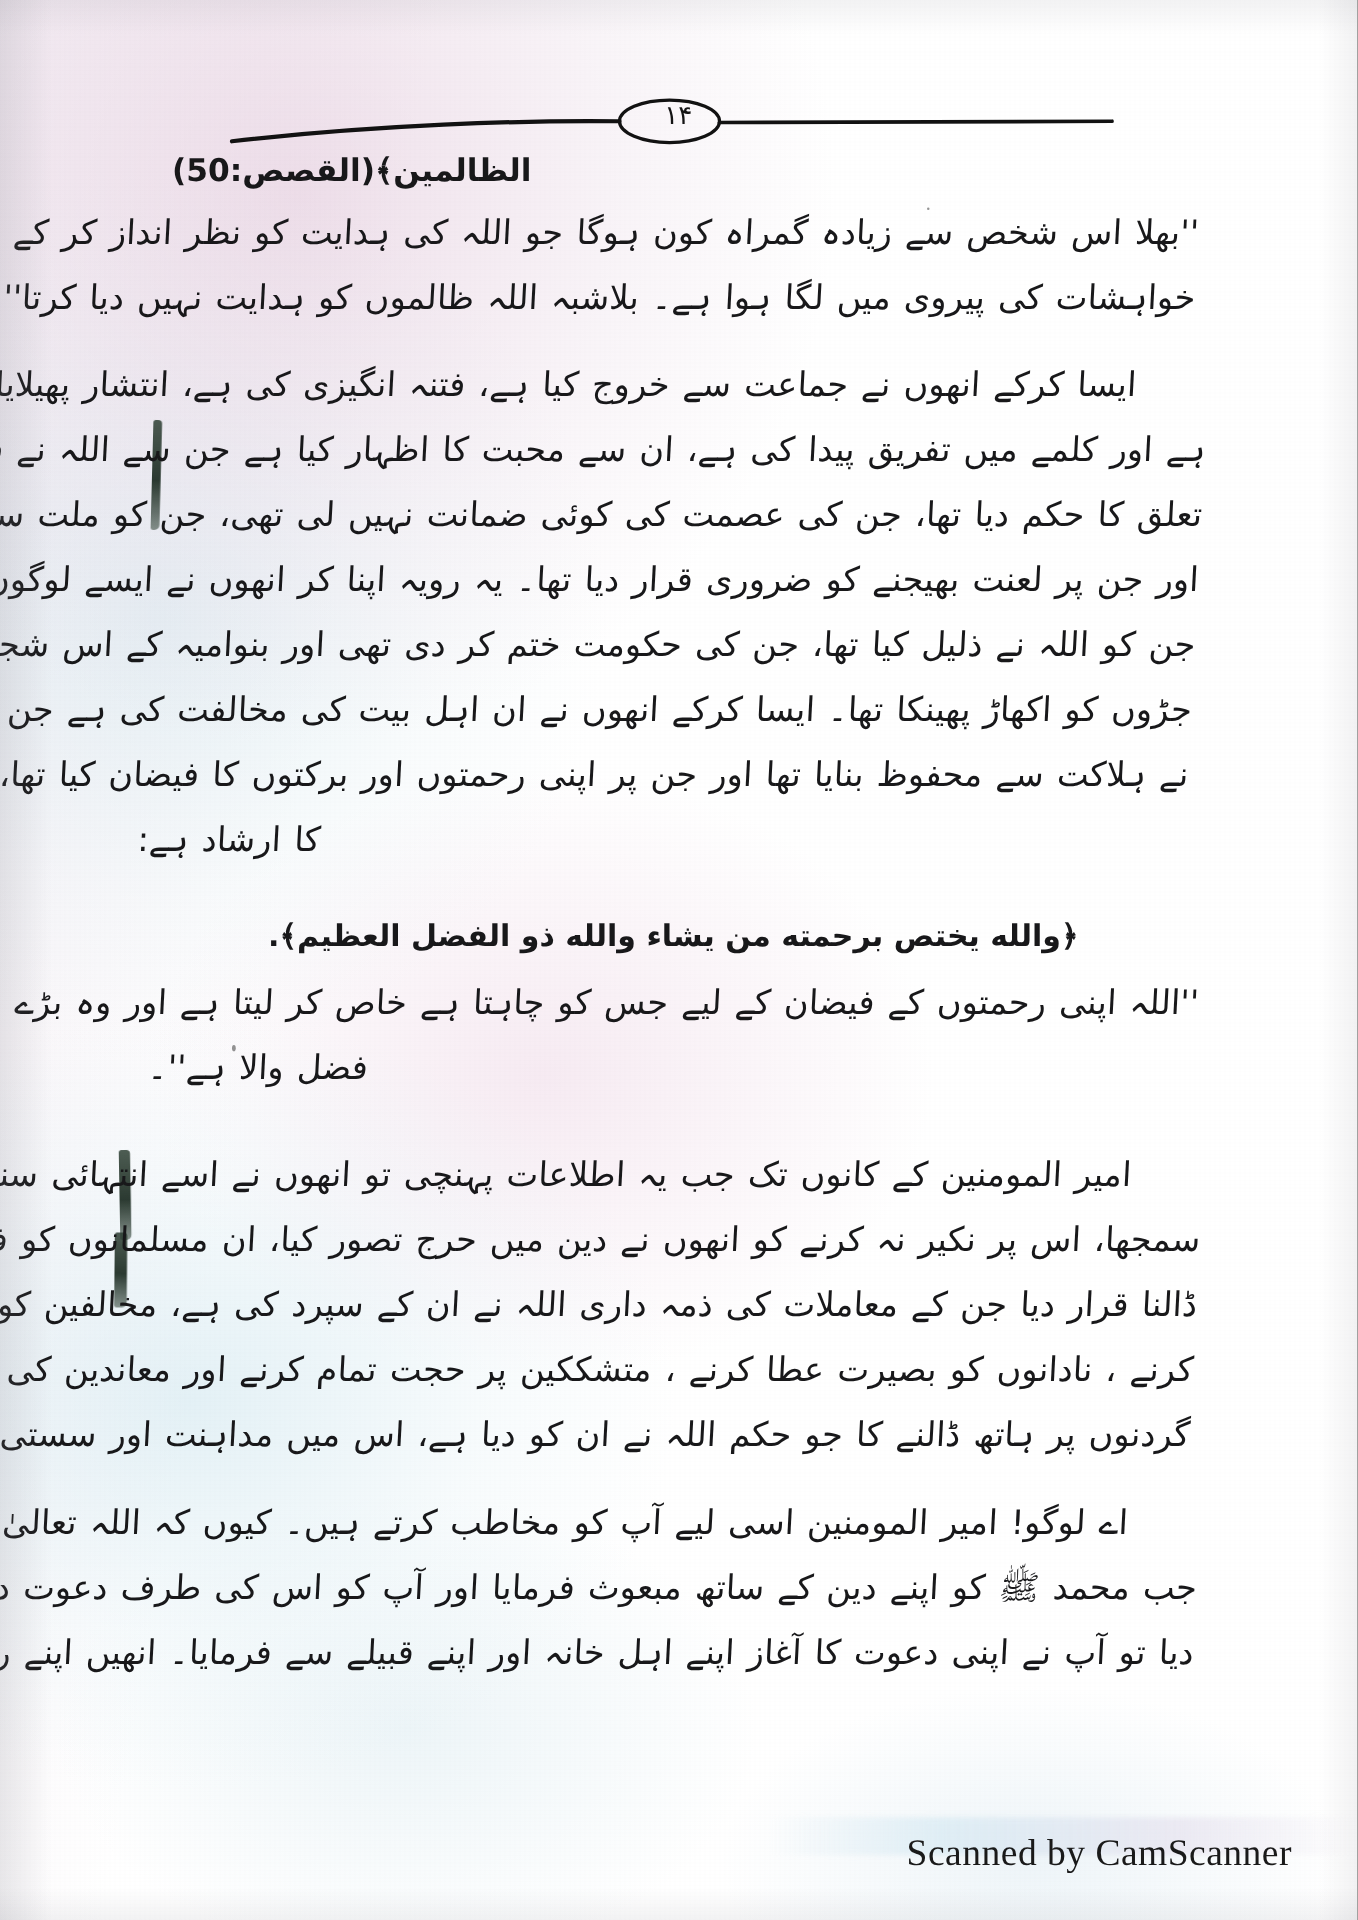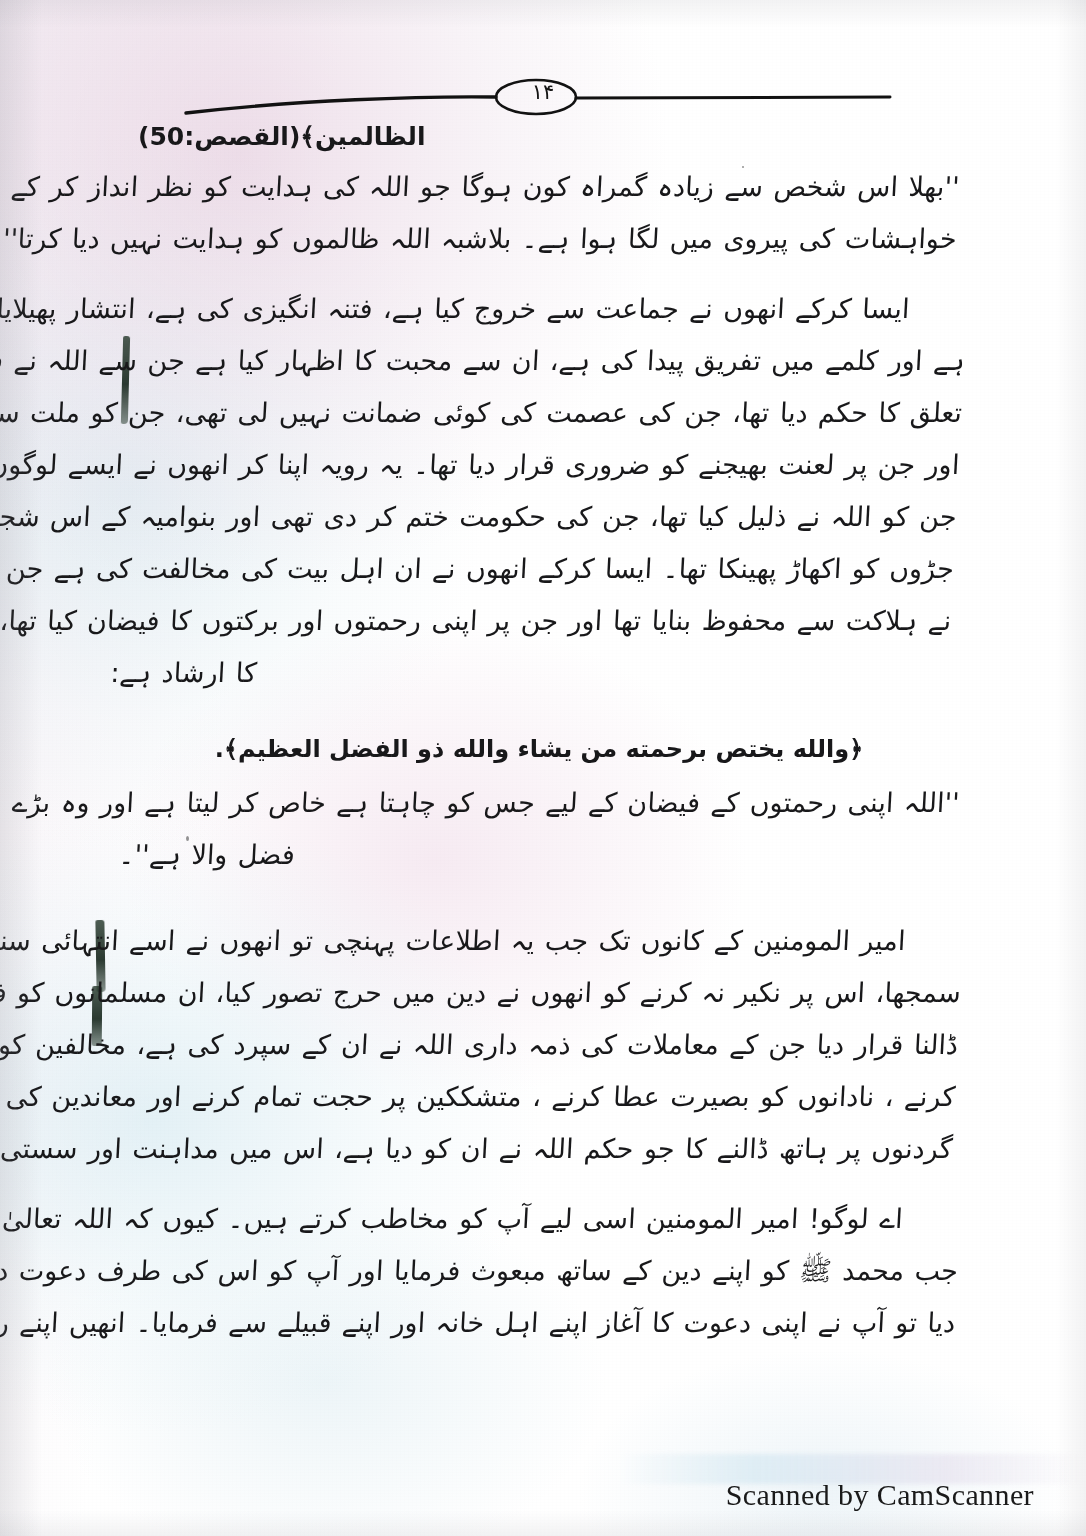--- a/index.html
+++ b/index.html
@@ -131,21 +131,21 @@
   .indent-start { padding-right: 58px; }
   .pull-left    { text-align: left; }
 
   .gap-sm { height: 14px; }
   .gap-md { height: 30px; }
 
   
   .watermark {
     position: absolute;
     right: 52px;
-    bottom: 24px;
+    bottom: 36px;
     direction: ltr;
     font-family: "Liberation Serif", "DejaVu Serif", serif;
     font-size: 30px;
     color: #1a1a1a;
     letter-spacing: 0.4px;
     white-space: nowrap;
   }
 
   .wm-band {
     position: absolute;

